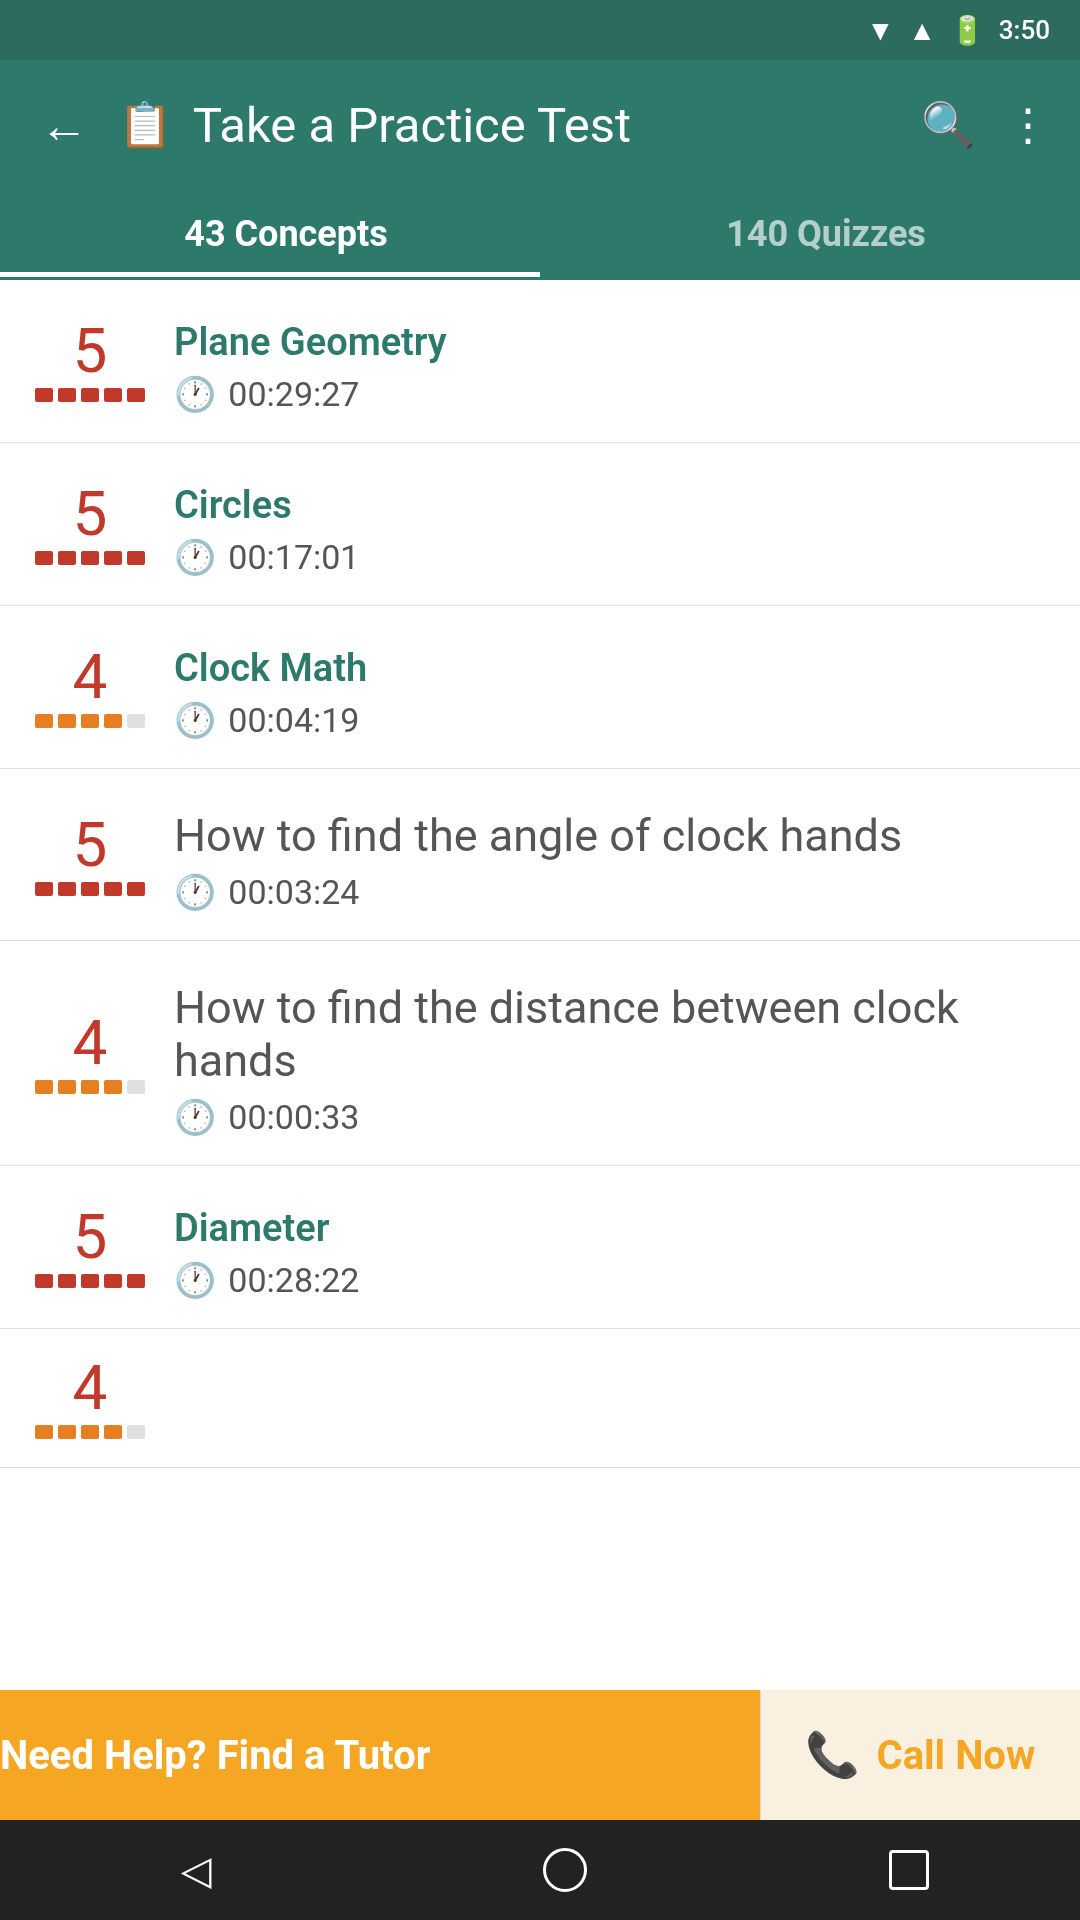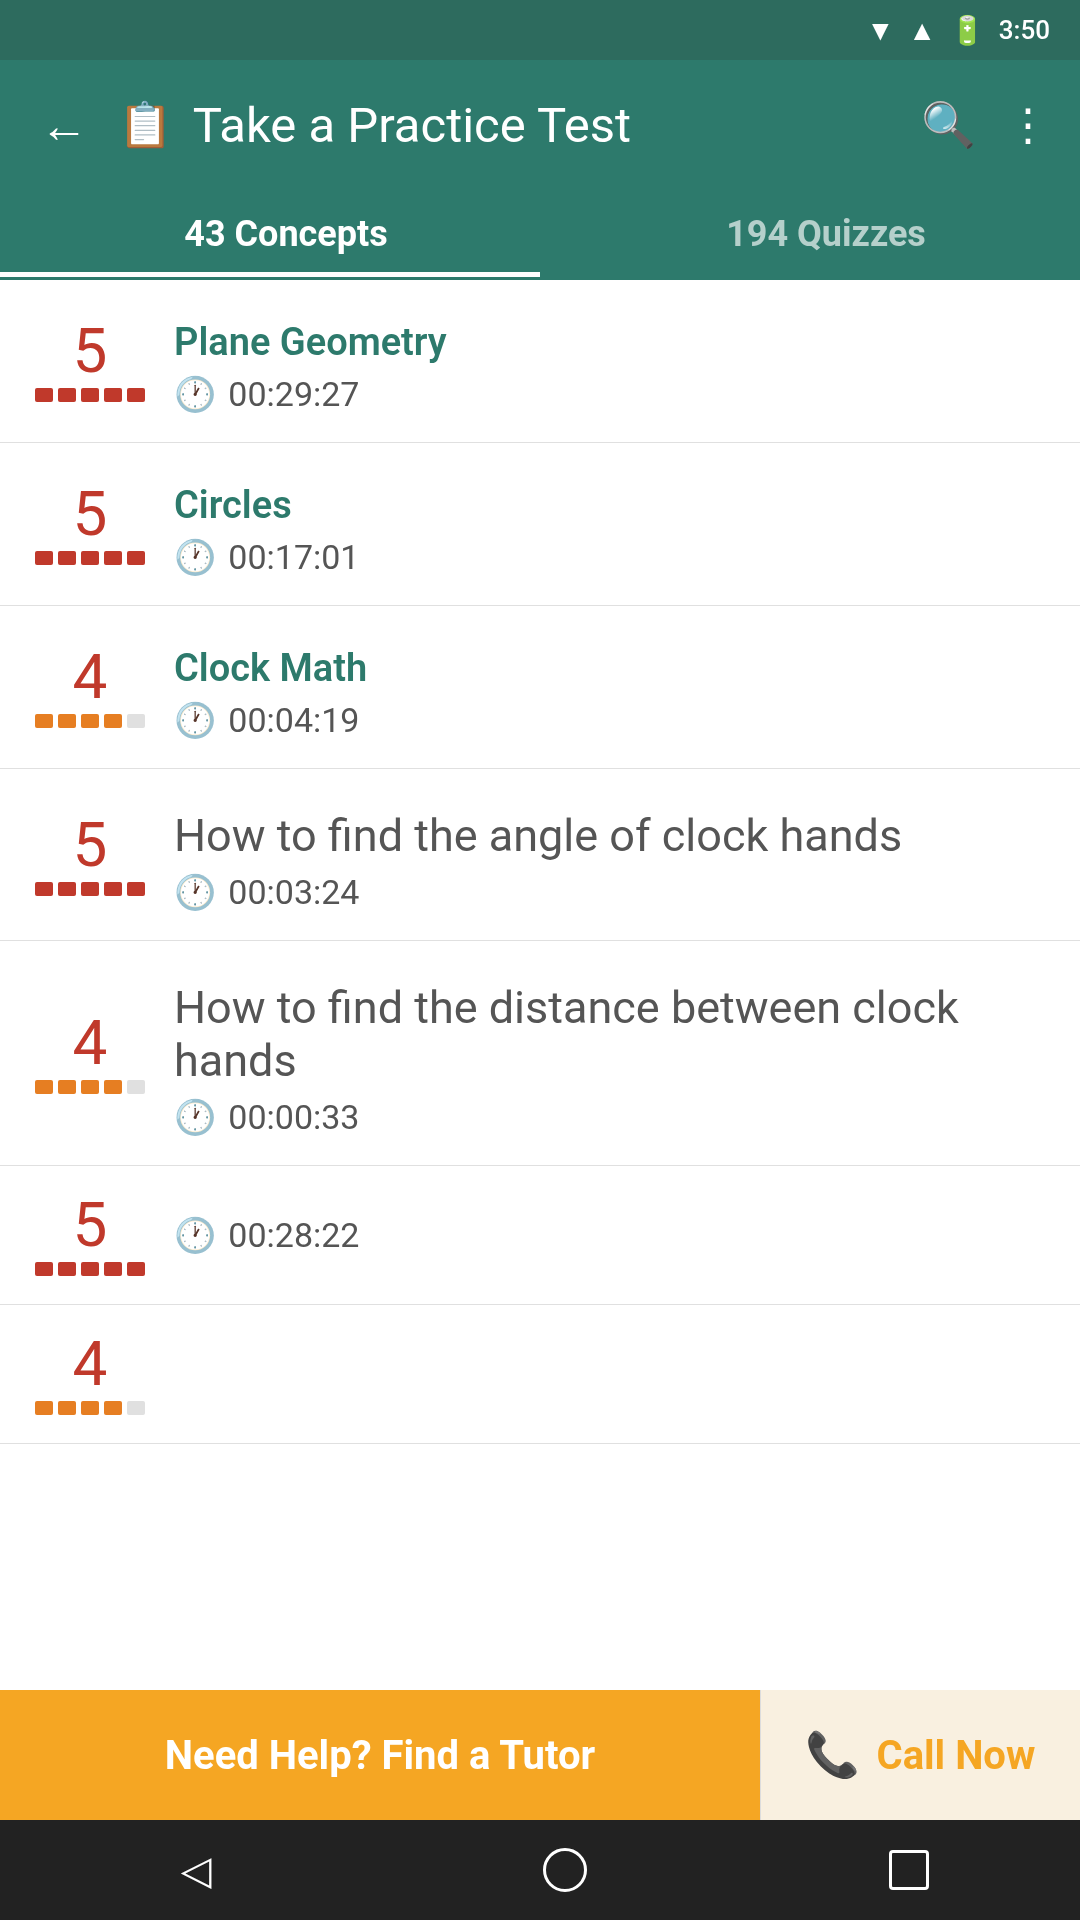--- a/index.html
+++ b/index.html
@@ -186,21 +186,21 @@
     .bottom-banner {
       display: flex;
       height: 130px;
       flex-shrink: 0;
     }
     .banner-left {
       background: #f5a623;
       flex: 1;
       display: flex;
       align-items: center;
-      justify-content: center;
+      justify-content: flex-start;
     }
     .banner-left-text {
       color: white;
       font-size: 40px;
       font-weight: 700;
     }
     .banner-right {
       background: #f9f0e0;
       width: 320px;
       display: flex;
@@ -267,21 +267,21 @@
     <span class="app-bar-action">🔍</span>
     <span class="app-bar-action">⋮</span>
   </div>
 </div>
 
 <div class="tabs">
   <div class="tab active">
     <span>43 Concepts</span>
   </div>
   <div class="tab inactive">
-    <span>194 Quizzes</span>
+    <span>140 Quizzes</span>
   </div>
 </div>
 
 <div class="content" id="content-list">
 
 <div class="list-item">
       <div class="score-block">
         <div class="score-number">5</div>
         <div class="score-dots">
           <div class="dot filled"></div>
@@ -380,20 +380,21 @@
         <div class="score-number">5</div>
         <div class="score-dots">
           <div class="dot filled"></div>
           <div class="dot filled"></div>
           <div class="dot filled"></div>
           <div class="dot filled"></div>
           <div class="dot filled"></div>
         </div>
       </div>
       <div class="item-info">
+        <div class="item-title">Diameter</div>
         <div class="item-time">
           <span class="clock-icon">🕐</span>
           <span>00:28:22</span>
         </div>
       </div>
     </div>
     <div class="list-item">
       <div class="score-block">
         <div class="score-number">4</div>
         <div class="score-dots">

